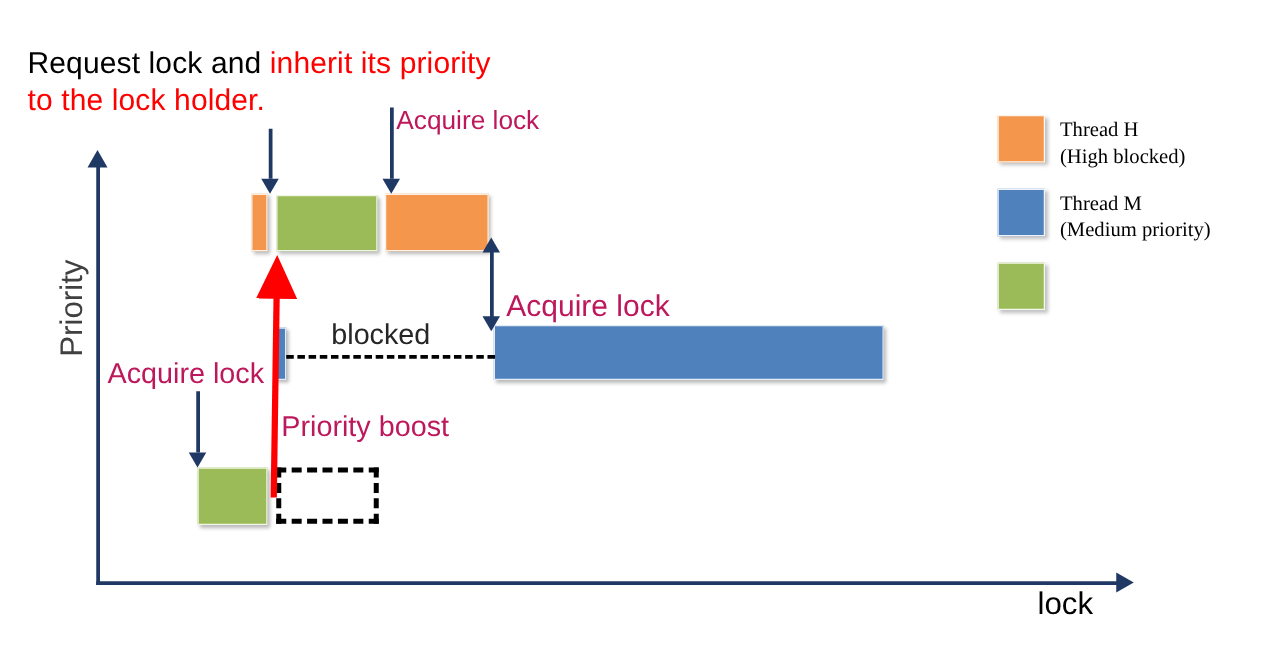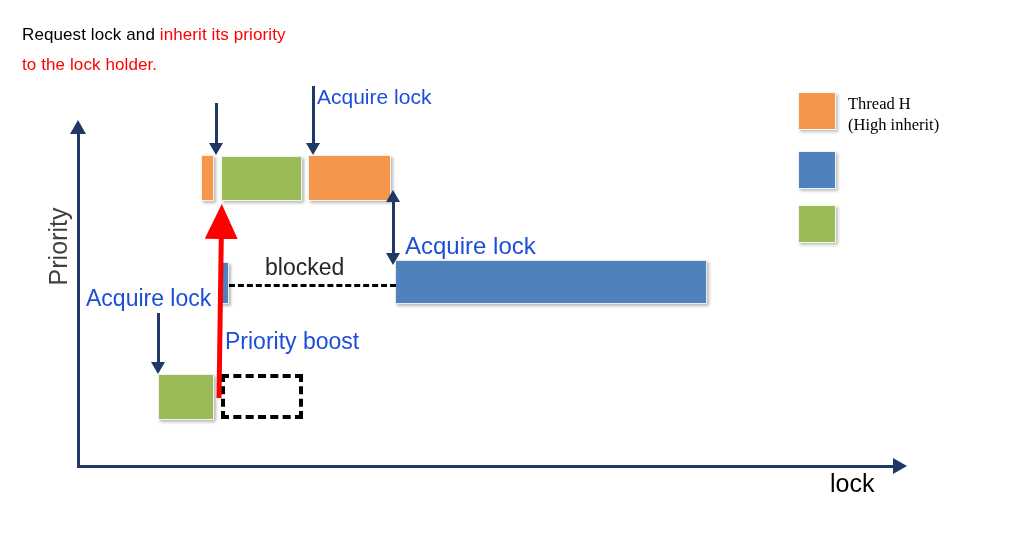--- a/index.html
+++ b/index.html
@@ -19,23 +19,23 @@
     position: absolute;
     left: 0; top: 0;
     width: 1016px;
     height: 535px;
   }
   .abs { position: absolute; }
 
   
   #caption {
     left: 22px;
-    top: 20px;
+    top: 36px;
     width: 470px;
-    font-size: 17px;
+    font-size: 24px;
     line-height: 30px;
     letter-spacing: 0.1px;
     white-space: pre-wrap;
   }
   #caption .black { color: #000000; }
   #caption .red { color: #FF0000; }
 
   
   #axis-y-line {
     left: 77px;
@@ -152,21 +152,21 @@
     left: 229px;
     top: 284px;
     width: 167px;
     height: 0;
     border-top: 3px dashed #000000;
   }
 
   
   .ann-label {
     font-size: 21px;
-    color: #1d4ed8;
+    color: #be185d;
     white-space: nowrap;
   }
   #label-acquire-top    { left: 317px; top: 85px; }
   #label-release-lock   { left: 405px; top: 189px; font-size: 24px; }
   #label-acquire-mid    { left: 405px; top: 232px; font-size: 24px; }
   #label-blocked        { left: 265px; top: 254px; font-size: 23px; color: #262626; }
   #label-acquire-low    { left: 86px;  top: 285px; font-size: 23px; }
   #label-priority-boost { left: 225px; top: 328px; font-size: 23px; }
 
   
@@ -248,24 +248,28 @@
   <div class="abs ann-label" id="label-acquire-mid">Acquire lock</div>
   <div class="abs ann-label" id="label-blocked">blocked</div>
   <div class="abs ann-label" id="label-acquire-low">Acquire lock</div>
   <div class="abs ann-label" id="label-priority-boost">Priority boost</div>
 
   <div class="abs" id="legend">
     <div class="legend-row">
       <div class="legend-swatch" style="background: rgb(244, 151, 76);"></div>
       <div class="legend-text">
         <span>Thread H</span><br>
-        <span>(High inherit)</span>
+        <span>(High blocked)</span>
       </div>
     </div>
     <div class="legend-row">
       <div class="legend-swatch" style="background: rgb(79, 129, 189);"></div>
+      <div class="legend-text">
+        <span>Thread M</span><br>
+        <span>(Medium priority)</span>
+      </div>
     </div>
     <div class="legend-row">
       <div class="legend-swatch" style="background: rgb(155, 187, 89);"></div>
     </div>
   </div>
 
 </div>
 
 </body></html>

